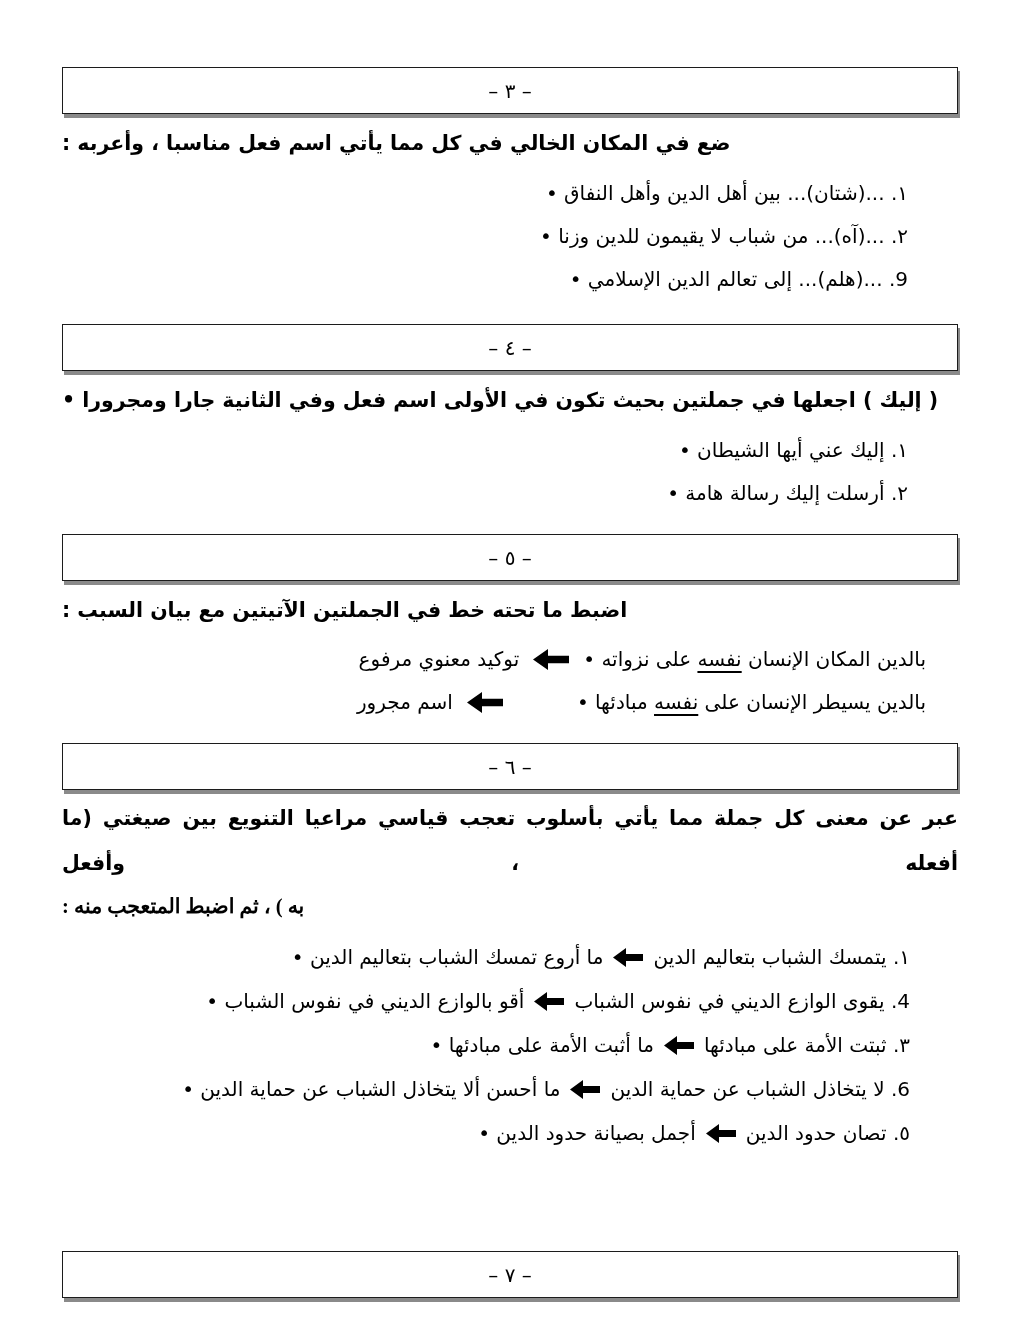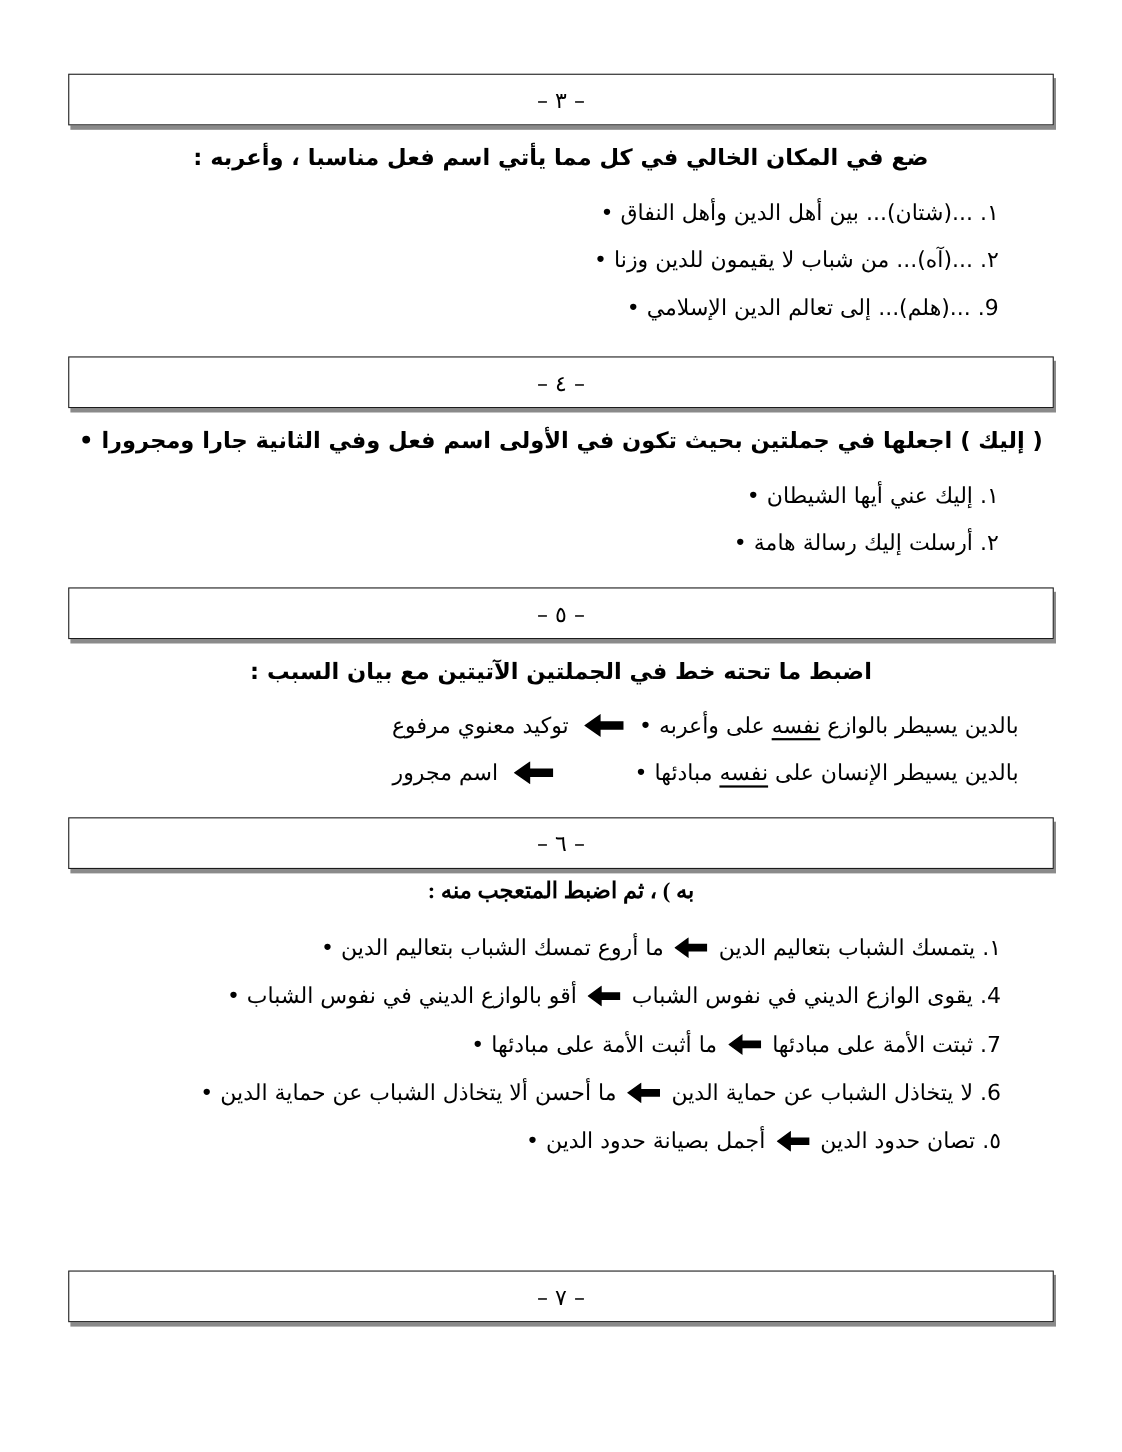--- a/index.html
+++ b/index.html
@@ -26,21 +26,21 @@
     display: flex; align-items: center; justify-content: center;
     font-size: 20px;
     letter-spacing: 1px;
   }
 
   .instruction {
     margin-top: 15px;
     font-weight: 700;
     font-size: 20.5px;
     line-height: 29px;
-    text-align: center;
+    text-align: left;
   }
   .instruction.justified {
     text-align: justify;
     text-align-last: justify;
     line-height: 45px;
     margin-top: 6px;
   }
   .instruction.line2 { margin-top: 0; line-height: 40px; font-family: Liberation Serif, serif; }
 
   .items { margin-top: 14px; list-style: none; }
@@ -113,21 +113,21 @@
       <div class="item">٢. أرسلت إليك رسالة هامة •</div>
     </div>
 
     <div class="sec-box mt-sec-sm">
       <span>– ٥ –</span>
     </div>
     <p class="instruction">اضبط ما تحته خط في الجملتين الآتيتين مع بيان السبب :</p>
     <div class="s5-rows">
 
       <div class="s5-row">
-        <span class="sent"><span>بالدين يسيطر بالوازع </span><span class="u">نفسه</span><span> على وأعربه •</span></span>
+        <span class="sent"><span>بالدين المكان الإنسان </span><span class="u">نفسه</span><span> على نزواته •</span></span>
         <span class="arrow-wrap">
           <svg class="arrow-svg" width="36" height="21" viewBox="0 0 36 21">
               <path d="M0 10.5 L15 0 L15 6.7 L36 6.7 L36 14.3 L15 14.3 L15 21 Z" fill="#000"></path>
             </svg>
         </span>
         <span class="answer">توكيد معنوي مرفوع</span>
       </div>
 
       <div class="s5-row wide-gap">
         <span class="sent"><span>بالدين يسيطر الإنسان على </span><span class="u">نفسه</span><span> مبادئها •</span></span>
@@ -137,20 +137,21 @@
             </svg>
         </span>
         <span class="answer">اسم مجرور</span>
       </div>
 
     </div>
 
     <div class="sec-box mt-sec-sm">
       <span>– ٦ –</span>
     </div>
+    <p class="instruction justified">عبر عن معنى كل جملة مما يأتي بأسلوب تعجب قياسي مراعيا التنويع بين صيغتي (ما أفعله ، وأفعل</p>
     <p class="instruction line2">به ) ، ثم اضبط المتعجب منه :</p>
     <div class="s6-items">
 
       <div class="s6-item">
         <span>١. يتمسك الشباب بتعاليم الدين</span>
         <span class="arrow-wrap">
           <svg class="arrow-svg" width="30" height="19" viewBox="0 0 30 19">
               <path d="M0 9.5 L13 0 L13 6 L30 6 L30 13 L13 13 L13 19 Z" fill="#000"></path>
             </svg>
         </span>
@@ -161,21 +162,21 @@
         <span>4. يقوى الوازع الديني في نفوس الشباب</span>
         <span class="arrow-wrap">
           <svg class="arrow-svg" width="30" height="19" viewBox="0 0 30 19">
               <path d="M0 9.5 L13 0 L13 6 L30 6 L30 13 L13 13 L13 19 Z" fill="#000"></path>
             </svg>
         </span>
         <span>أقو بالوازع الديني في نفوس الشباب •</span>
       </div>
 
       <div class="s6-item">
-        <span>7. ثبتت الأمة على مبادئها</span>
+        <span>٣. ثبتت الأمة على مبادئها</span>
         <span class="arrow-wrap">
           <svg class="arrow-svg" width="30" height="19" viewBox="0 0 30 19">
               <path d="M0 9.5 L13 0 L13 6 L30 6 L30 13 L13 13 L13 19 Z" fill="#000"></path>
             </svg>
         </span>
         <span>ما أثبت الأمة على مبادئها •</span>
       </div>
 
       <div class="s6-item">
         <span>6. لا يتخاذل الشباب عن حماية الدين</span>

